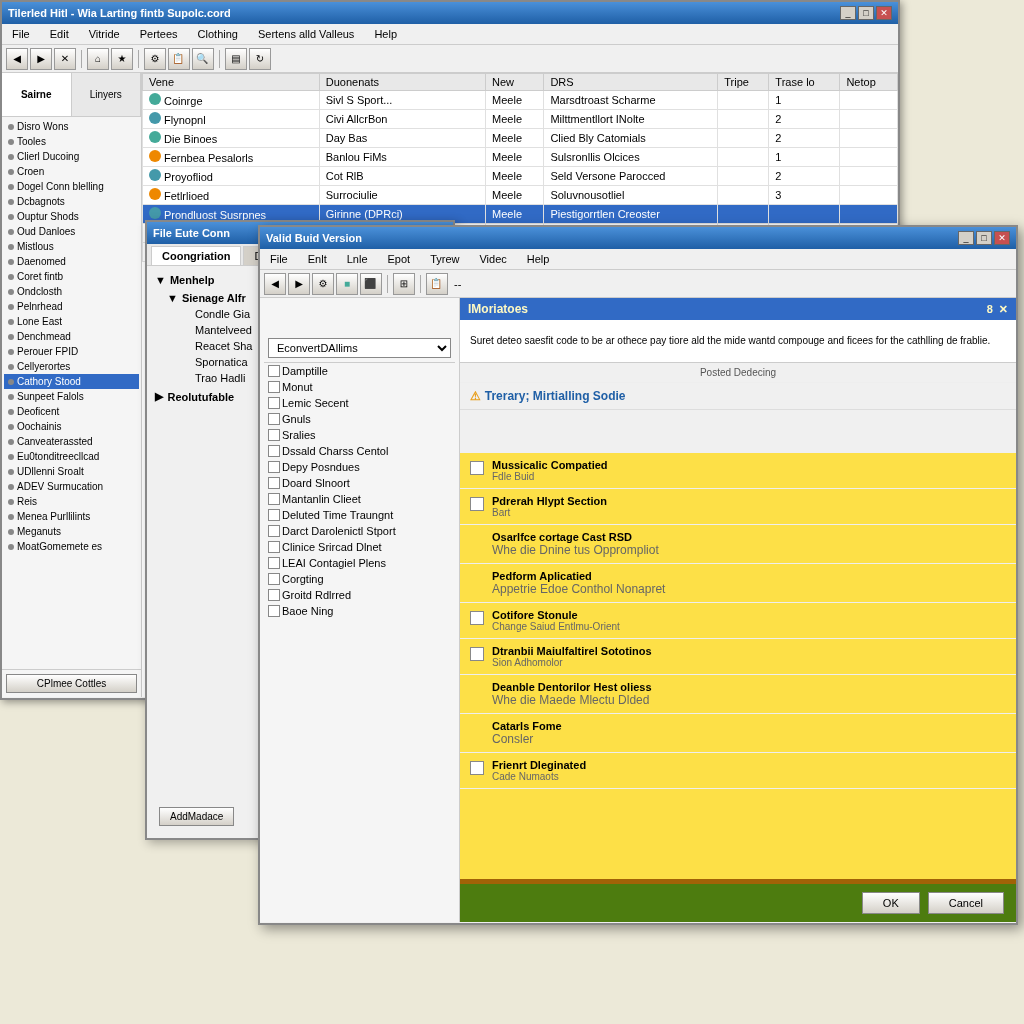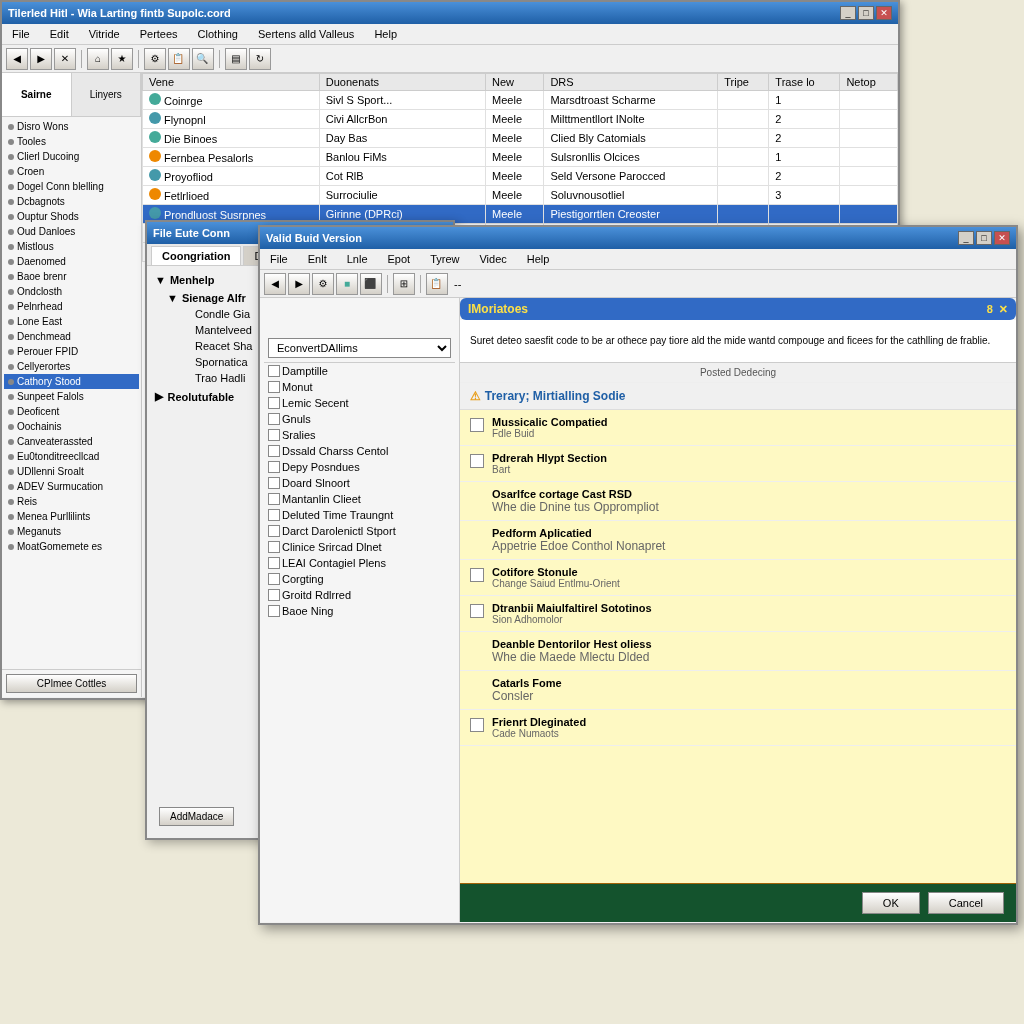--- a/index.html
+++ b/index.html
@@ -260,28 +260,27 @@
     .w3-right {
       flex: 1;
       display: flex;
       flex-direction: column;
       overflow: hidden;
     }
 
     
     .info-panel {
       background: #316ac5;
-      color: #fde047;
+      color: #fef9c3;
       padding: 4px 8px;
       display: flex;
       align-items: center;
       justify-content: space-between;
       font-size: 12px;
       font-weight: bold;
-      border-radius: 6px;
     }
     .info-panel-controls {
       display: flex;
       gap: 6px;
       font-size: 11px;
     }
 
     .info-description {
       padding: 14px 10px;
       font-size: 10px;
@@ -308,21 +307,22 @@
       align-items: center;
       gap: 4px;
     }
     .section-icon {
       color: #e8a020;
     }
 
     .items-list {
       flex: 1;
       overflow-y: auto;
-      background: #fef9c3;
+      background: #fde047;
+      margin-top: 43px;
     }
     .list-entry {
       display: flex;
       align-items: flex-start;
       padding: 6px 10px;
       border-bottom: 1px solid #eee;
       gap: 8px;
     }
     .list-entry-check {
       width: 14px;
@@ -350,22 +350,22 @@
       font-weight: bold;
     }
     .list-entry-no-check .subtitle {
       font-size: 12px;
       color: #666;
     }
 
     
     .dialog-footer {
       padding: 8px 12px;
-      background: #14532d;
-      border-top: 1px solid #a16207;
+      background: #4d7c0f;
+      border-top: 5px solid #a16207;
       display: flex;
       justify-content: flex-end;
       gap: 8px;
     }
     .dialog-btn {
       padding: 4px 20px;
       font-size: 11px;
       background: linear-gradient(to bottom, #ffffff, #d4d0c8);
       border: 1px solid #888;
       cursor: pointer;
@@ -502,21 +502,21 @@
         <div class="sidebar-item">
             <div class="sidebar-item-dot"></div>
             <span>Mistlous</span>
           </div>
         <div class="sidebar-item">
             <div class="sidebar-item-dot"></div>
             <span>Daenomed</span>
           </div>
         <div class="sidebar-item">
             <div class="sidebar-item-dot"></div>
-            <span>Baoe brenr</span>
+            <span>Coret fintb</span>
           </div>
         <div class="sidebar-item">
             <div class="sidebar-item-dot"></div>
             <span>Ondclosth</span>
           </div>
         <div class="sidebar-item">
             <div class="sidebar-item-dot"></div>
             <span>Pelnrhead</span>
           </div>
         <div class="sidebar-item">

